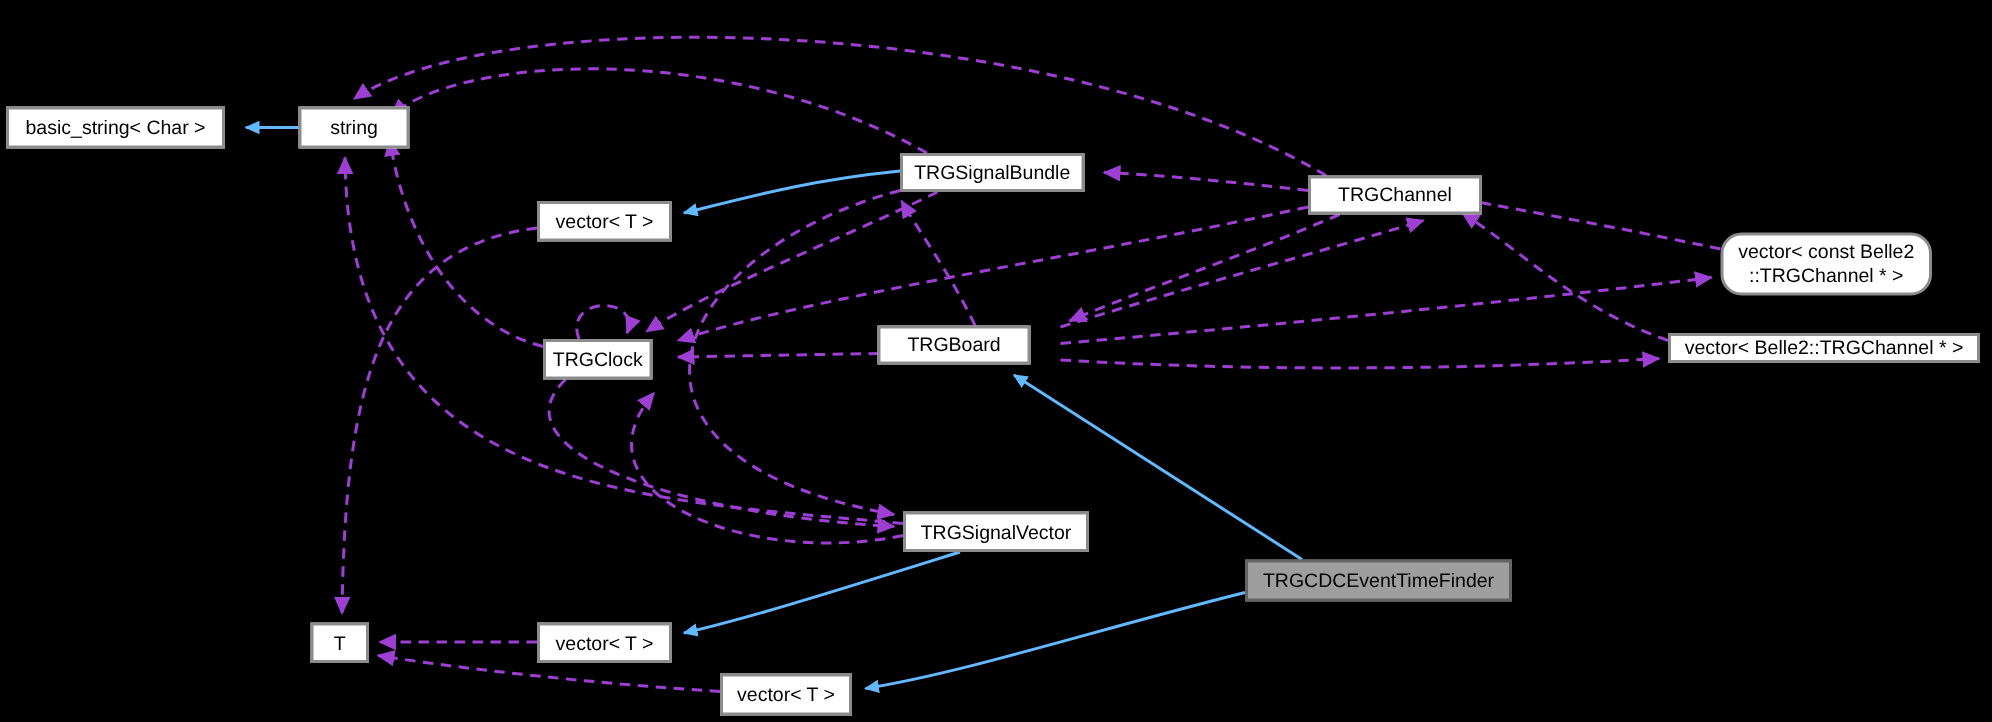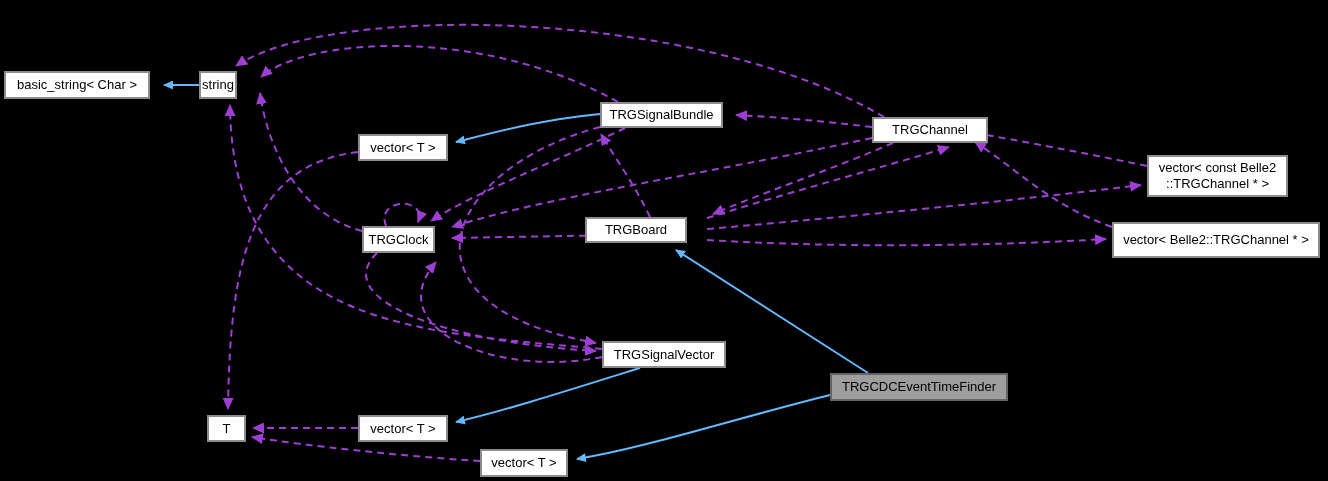--- a/index.html
+++ b/index.html
@@ -23,21 +23,21 @@
   .node{
     position:absolute;
     background:var(--node-fill);
     border:2px solid var(--node-border);
     color:var(--text);
     display:flex;align-items:center;justify-content:center;
     font-size:13px;line-height:1.2;text-align:center;
     box-sizing:border-box;white-space:nowrap;
     z-index:2;
   }
-  .node.wrap{white-space:normal;padding:1px 4px;}
+  .node.wrap{white-space:normal;padding:1px 4px;border-radius:14px;}
   .node.subject{
     background:var(--subject-fill);
     border-color:var(--subject-border);
   }
   .edge-uses{stroke:var(--usage-edge);stroke-width:2;fill:none;stroke-dasharray:7 5;}
   .edge-inherits{stroke:var(--inheritance-edge);stroke-width:2;fill:none;}
 </style>
 </head>
 <body>
 
@@ -78,35 +78,35 @@
     <path class="edge-uses" d="M707,240 C860,249 1005,245 1106,239" marker-end="url(#arrow-purple)"></path>
     <path class="edge-uses" d="M1147,166 C1080,152 1025,142 976,133" marker-end="url(#arrow-purple)"></path>
     <path class="edge-uses" d="M1112,227 C1050,205 1018,170 975,142" marker-end="url(#arrow-purple)"></path>
     <path class="edge-uses" d="M358,152 C250,165 230,262 228,409" marker-end="url(#arrow-purple)"></path>
     <path class="edge-uses" d="M358,428 L253,428" marker-end="url(#arrow-purple)"></path>
     <path class="edge-uses" d="M480,461 C400,456 308,446 252,437" marker-end="url(#arrow-purple)"></path>
   </svg>
 
   <div class="node" style="left:4px;top:71px;width:146px;height:28px">basic_string&lt; Char &gt;</div>
 
-  <div class="node" style="left:199px;top:71px;width:38px;height:28px">string</div>
+  <div class="node" style="left:199px;top:71px;width:74px;height:28px">string</div>
 
   <div class="node" style="left:600px;top:102px;width:123px;height:26px">TRGSignalBundle</div>
 
   <div class="node" style="left:872px;top:117px;width:116px;height:26px">TRGChannel</div>
 
   <div class="node" style="left:358px;top:134px;width:90px;height:27px">vector&lt; T &gt;</div>
 
   <div class="node wrap" style="left:1147px;top:155px;width:141px;height:42px">vector&lt; const Belle2 ::TRGChannel * &gt;</div>
 
   <div class="node" style="left:362px;top:226px;width:73px;height:27px">TRGClock</div>
 
   <div class="node" style="left:585px;top:217px;width:102px;height:26px">TRGBoard</div>
 
-  <div class="node" style="left:1112px;top:222px;width:208px;height:36px">vector&lt; Belle2::TRGChannel * &gt;</div>
+  <div class="node" style="left:1112px;top:222px;width:208px;height:20px">vector&lt; Belle2::TRGChannel * &gt;</div>
 
   <div class="node subject" style="left:830px;top:373px;width:178px;height:28px">TRGCDCEventTimeFinder</div>
 
   <div class="node" style="left:602px;top:341px;width:124px;height:27px">TRGSignalVector</div>
 
   <div class="node" style="left:207px;top:415px;width:39px;height:27px">T</div>
 
   <div class="node" style="left:358px;top:415px;width:90px;height:27px">vector&lt; T &gt;</div>
 
   <div class="node" style="left:480px;top:449px;width:88px;height:28px">vector&lt; T &gt;</div>

